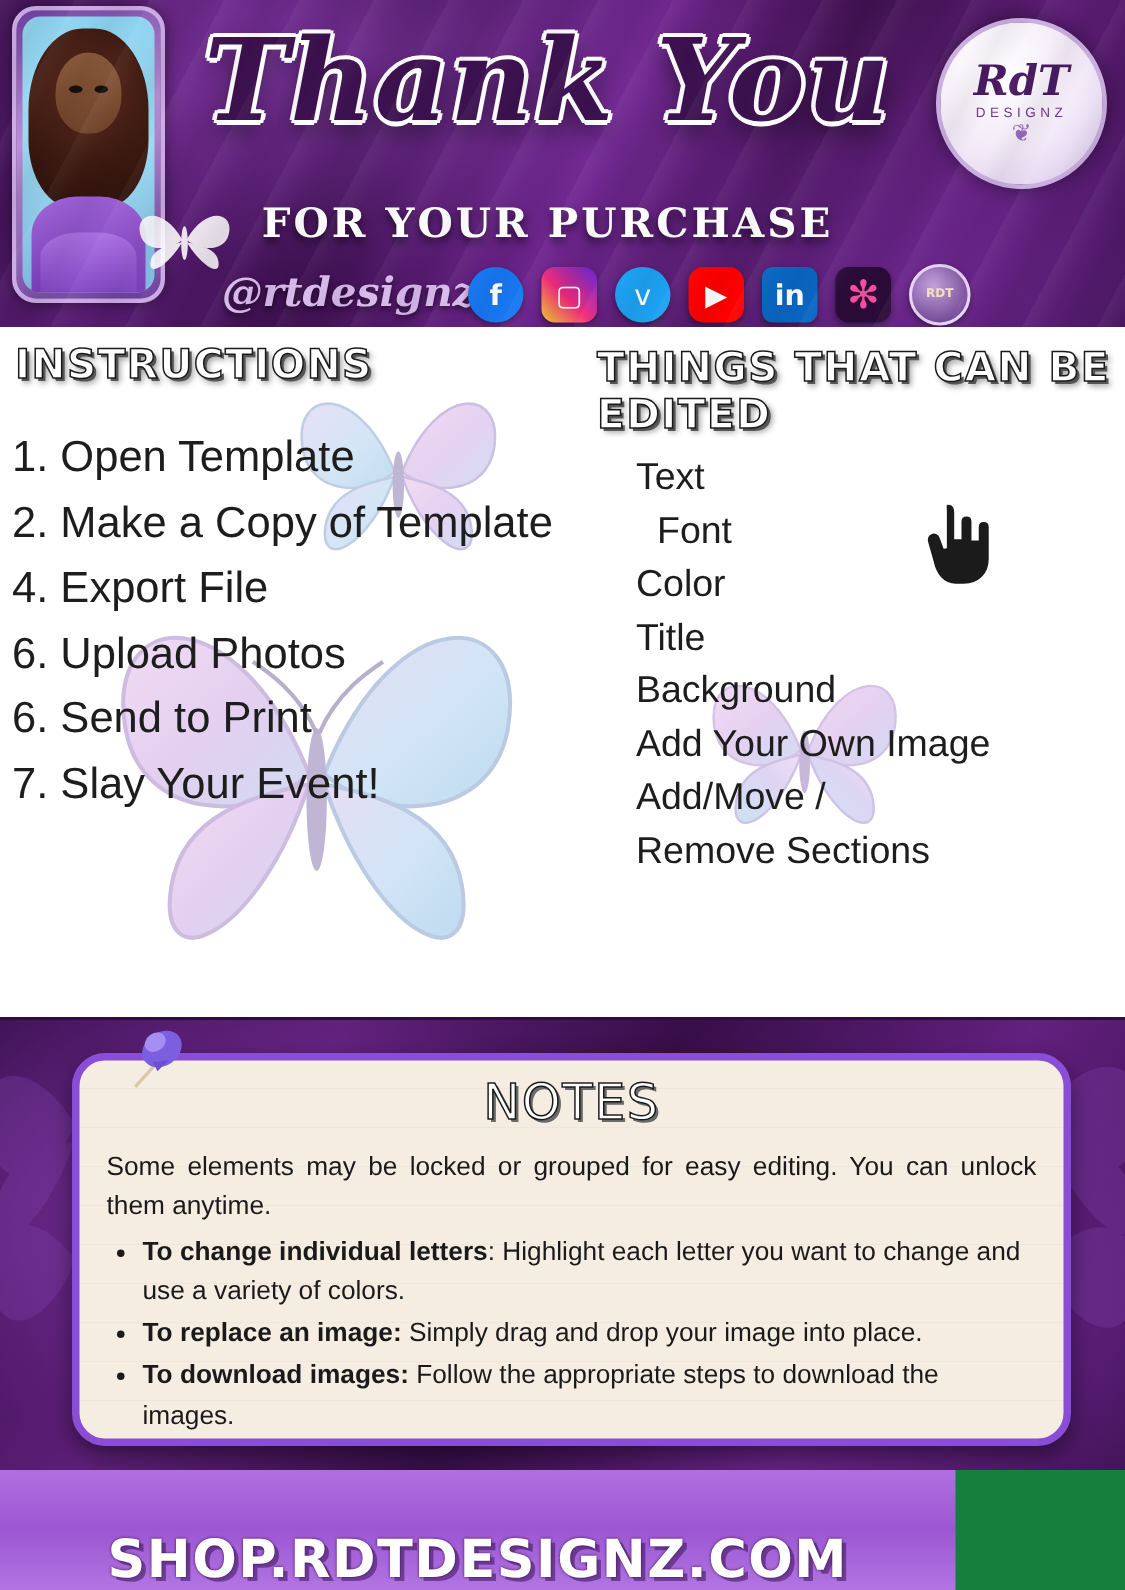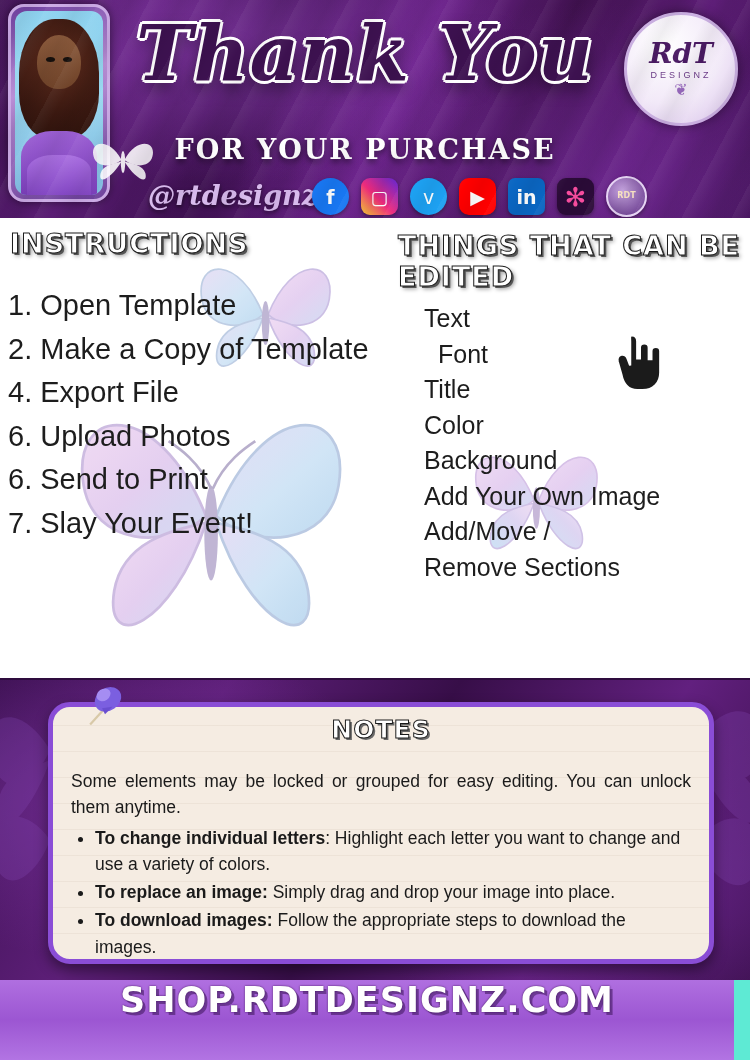--- a/index.html
+++ b/index.html
@@ -8,21 +8,21 @@
     background: #2b0b38;
   }
   body {
     font-family: "Liberation Sans", sans-serif;
   }
   #page {
     position: relative;
     width: 750px;
     height: 1060px;
     overflow: hidden;
-    background: #5eead4;
+    background: #15803d;
   }
 
   
   .header {
     position: relative;
     width: 750px;
     height: 218px;
     overflow: hidden;
     background:
       radial-gradient(ellipse 420px 200px at 30% 20%, rgba(150,70,190,0.55), rgba(0,0,0,0) 70%),
@@ -351,38 +351,38 @@
     position: absolute;
     inset: 0;
     background: repeating-linear-gradient(0deg, rgba(0,0,0,0) 0px, rgba(0,0,0,0) 25px, rgba(170,150,130,0.22) 26px);
     pointer-events: none;
   }
   .notes-title {
     position: relative;
     margin-top: 8px;
     text-align: center;
     font-family: "DejaVu Sans", sans-serif;
-    font-weight: bold;
-    font-size: 25px;
+    font-weight: normal;
+    font-size: 33px;
     letter-spacing: 1px;
     color: #ffffff;
     -webkit-text-stroke: 1px #1a1a1a;
     text-shadow: 2px 2px 0 #6a6a6a;
   }
   .notes-body {
     position: relative;
     padding: 6px 18px 0 18px;
     font-family: "Liberation Sans", sans-serif;
     font-size: 17.5px;
     line-height: 1.5;
     color: #1a1a1a;
   }
   .notes-intro {
     text-align: justify;
-    margin: 18px 0 4px 0;
+    margin: 4px 0 4px 0;
   }
   .notes-list {
     margin: 0;
     padding-left: 24px;
   }
   .notes-list li {
     margin-bottom: 2px;
   }
   .notes-list b { font-weight: bold; }
 
@@ -392,25 +392,25 @@
     top: 0px;
     width: 46px;
     height: 52px;
   }
 
   
   .footer {
     position: absolute;
     top: 980px;
     left: 0;
-    width: 734px;
+    width: 637px;
     height: 80px;
     background: linear-gradient(180deg, #b06fe0 0%, #9c56d2 50%, #b274e3 100%);
     display: flex;
-    align-items: flex-start;
+    align-items: flex-end;
     justify-content: center;
   }
   .footer-text {
     font-family: "DejaVu Sans", sans-serif;
     font-weight: bold;
     font-size: 35px;
     letter-spacing: 1px;
     color: #ffffff;
     text-shadow: 3px 3px 0 rgba(60,20,90,0.55), 0 0 2px #3a1050;
   }
@@ -528,22 +528,22 @@
       <div class="step">2. Make a Copy of Template</div>
       <div class="step">4. Export File</div>
       <div class="step">6. Upload Photos</div>
       <div class="step">6. Send to Print</div>
       <div class="step">7. Slay Your Event!</div>
     </div>
 
     <div class="edits">
       <div class="edit-item">Text</div>
       <div class="edit-item indent">Font</div>
+      <div class="edit-item">Color</div>
       <div class="edit-item">Title</div>
-      <div class="edit-item">Color</div>
       <div class="edit-item">Background</div>
       <div class="edit-item">Add Your Own Image</div>
       <div class="edit-item">Add/Move /</div>
       <div class="edit-item">Remove Sections</div>
     </div>
 
     <svg class="hand-cursor" viewBox="0 0 60 70">
       <path d="M22 6 C26 6 28 9 28 13 L28 32 L31 32 L31 20 C31 17 33 15 36 15 C39 15 41 17 41 20 L41 33 L44 33 L44 24 C44 21 46 19 49 19 C52 19 54 21 54 24 L54 48 C54 60 46 68 34 68 L28 68 C18 68 12 60 10 50 L6 36 C5 32 7 29 10 28 C13 27 16 29 17 32 L20 40 L20 13 C20 9 19 6 22 6 Z" fill="#1b1b1b" stroke="#ffffff" stroke-width="2.5"></path>
     </svg>
   </div>

